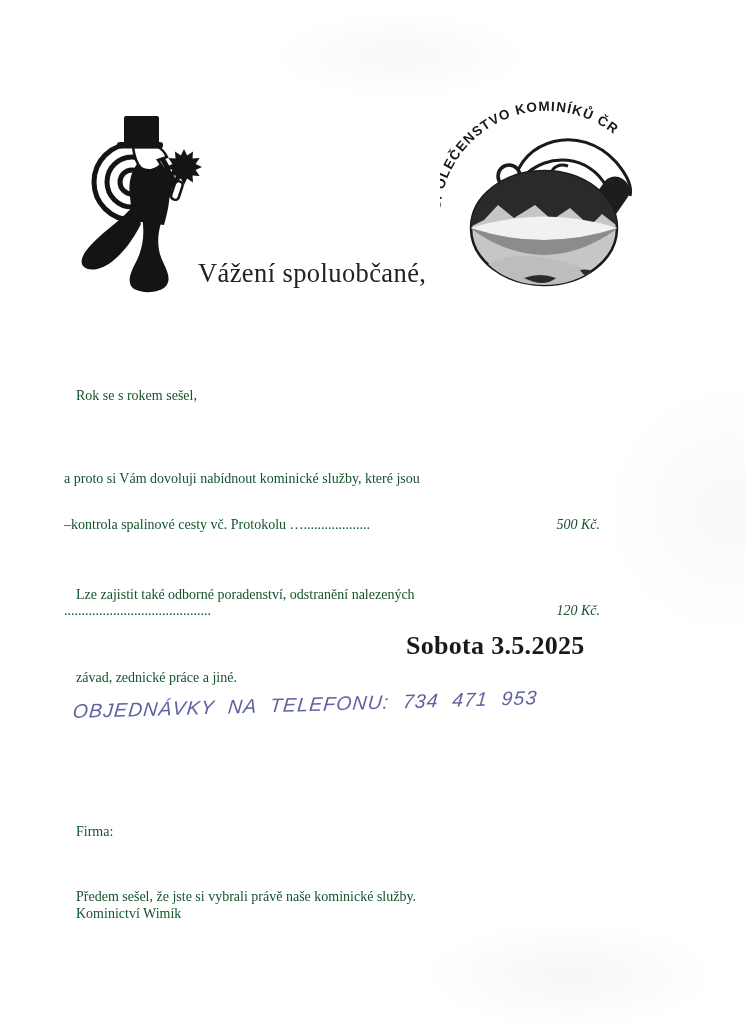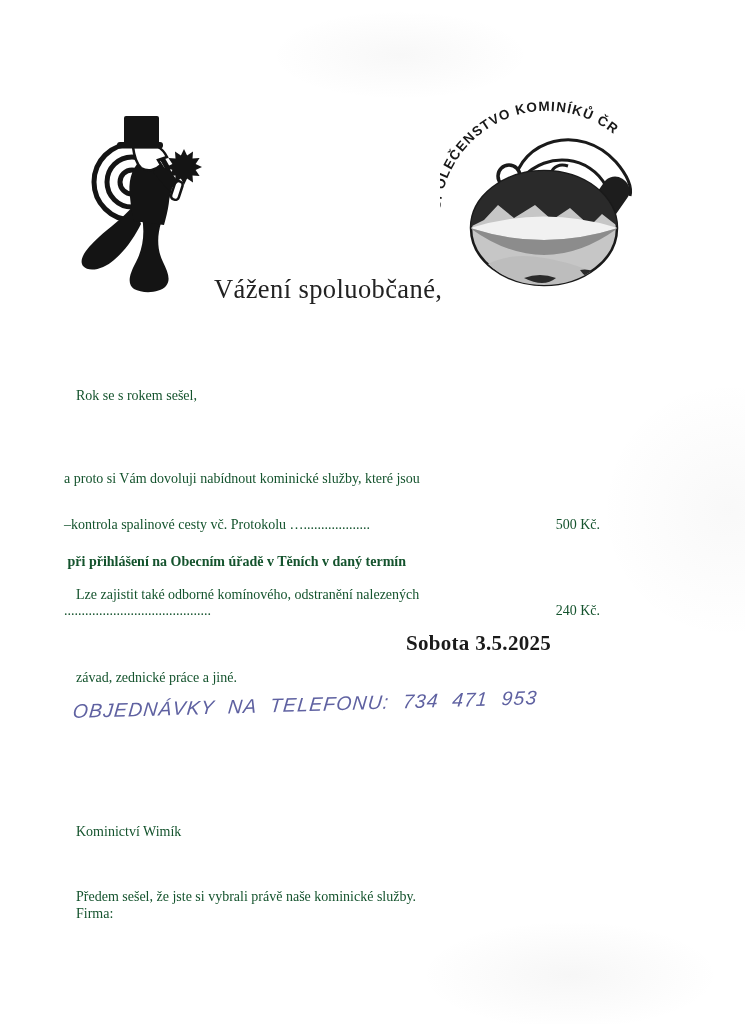--- a/index.html
+++ b/index.html
@@ -22,43 +22,43 @@
   .smudge.s2{left:270px;top:10px;width:260px;height:90px;
     background:radial-gradient(ellipse at 50% 50%, rgba(90,90,90,0.045), rgba(0,0,0,0) 70%);}
   .smudge.s3{left:600px;top:380px;width:160px;height:260px;
     background:radial-gradient(ellipse at 80% 50%, rgba(90,90,90,0.04), rgba(0,0,0,0) 70%);}
 
   .sweep-art{position:absolute;left:72px;top:105px;width:168px;height:190px;}
   .logo-art{position:absolute;left:440px;top:92px;width:220px;height:205px;}
 
   .salutation{
     position:absolute;left:198px;top:258px;
-    font-size:26.5px;letter-spacing:0.4px;font-weight:normal;margin:16px;
+    font-size:26.5px;letter-spacing:0.4px;font-weight:normal;margin:0;
     color:#222;
   }
   .textblock{position:absolute;font-size:14px;line-height:27.6px;white-space:pre-wrap;color:#14532d;}
   .line{white-space:pre-wrap;}
   .b{font-weight:bold;}
 
   .intro{left:64px;top:327px;width:620px;}
   .intro .indent1{padding-left:12px;}
 
   .prices{left:64px;top:453px;width:536px;line-height:28.8px;}
   .price-line{display:flex;width:536px;}
   .price-service{white-space:pre;}
   .price-leader{flex:1 1 auto;overflow:hidden;white-space:nowrap;}
-  .price-value{white-space:pre;}
+  .price-value{white-space:pre;font-style:italic;}
 
   .extra{left:64px;top:526px;width:620px;}
   .extra .indent1{padding-left:12px;}
 
   .schedule-label{left:76px;top:604px;width:620px;}
   .schedule-date{
     position:absolute;left:406px;top:631px;
-    font-size:21px;font-weight:bold;letter-spacing:0.3px;color:#1a1a1a;
+    font-size:26px;font-weight:bold;letter-spacing:0.3px;color:#1a1a1a;
   }
 
   .handwriting{
     position:absolute;left:74px;top:700px;width:520px;
     font-family:"Liberation Sans", sans-serif;
     font-style:italic;
     font-size:19.5px;
     letter-spacing:1.1px;word-spacing:7px;
     color:#53569a;
     transform:rotate(-1.7deg) skewX(-7deg);
@@ -165,45 +165,44 @@
     <text font-family="Liberation Sans, sans-serif" font-size="13.5" font-weight="bold" letter-spacing="1.1" fill="#181818">
       <textPath href="#arcTextPath" startOffset="4%">SPOLEČENSTVO KOMINÍKŮ ČR</textPath>
     </text>
   </svg>
 
   <h1 class="salutation">Vážení spoluobčané,</h1>
 
   <div class="textblock intro">
     <div class="line indent1">Rok se s rokem sešel,</div>
     <div class="line">a proto si Vám dovoluji nabídnout kominické služby, které jsou</div>
-    <div class="line b"> při přihlášení na Obecním úřadě v Těních v daný termín</div>
   </div>
 
   <div class="textblock prices">
     <div class="price-line">
       <span class="price-service">–kontrola spalinové cesty vč. Protokolu </span>
       <span class="price-leader">…...................</span>
       <span class="price-value">500 Kč.</span>
     </div>
     <div class="price-line">
       <span class="price-leader">..........................................</span>
-      <span class="price-value">240 Kč.</span>
+      <span class="price-value">120 Kč.</span>
     </div>
   </div>
 
   <div class="textblock extra">
-    <div class="line indent1">Lze zajistit také odborné komínového, odstranění nalezených</div>
+    <div class="line indent1">Lze zajistit také odborné poradenství, odstranění nalezených</div>
     <div class="line indent1">závad, zednické práce a jiné.</div>
   </div>
 
   <div class="schedule-date">Sobota 3.5.2025</div>
 
   <div class="handwriting">OBJEDNÁVKY NA TELEFONU: 734 471 953</div>
 
   <div class="textblock company">
+    <div class="line">Firma:</div>
     <div class="line">Kominictví Wimík</div>
-    <div class="line">Firma:</div>
     
   </div>
 
   <div class="textblock closing">Předem sešel, že jste si vybrali právě naše kominické služby.</div>
 
 </div>
 
 </body></html>

